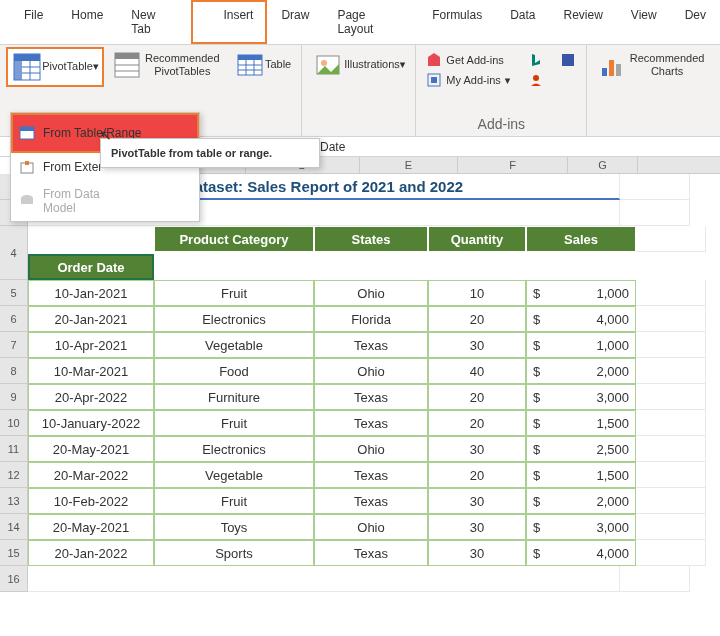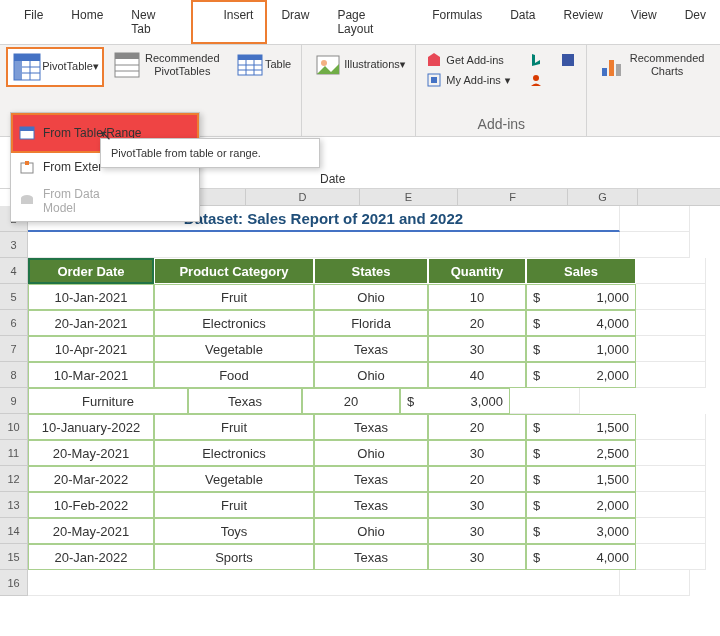--- a/index.html
+++ b/index.html
@@ -16,34 +16,34 @@
   .big-btn .icon { width: 32px; height: 32px; display: flex; align-items: center; justify-content: center; }
   .small-btns { display: flex; flex-direction: column; gap: 2px; font-size: 11px; padding-top: 4px; }
   .small-btn { display: flex; align-items: center; gap: 4px; padding: 1px 4px; cursor: pointer; white-space: nowrap; }
   .small-icon { width: 16px; height: 16px; display: inline-flex; align-items: center; justify-content: center; }
   svg { display: block; }
   .dropdown-menu { position: absolute; top: 112px; left: 10px; background: #fff; border: 1px solid #c6c6c6; box-shadow: 2px 2px 6px rgba(0,0,0,0.2); width: 190px; z-index: 10; }
   .dropdown-item { display: flex; align-items: center; gap: 8px; padding: 6px 8px; font-size: 12px; cursor: pointer; }
   .dropdown-item.hover { background: #ef4444; border: 2px solid #ed7d31; padding: 10px 6px; }
   .dropdown-item.disabled { color: #aaa; }
   .tooltip { position: absolute; top: 138px; left: 100px; background: #fff; border: 1px solid #c6c6c6; box-shadow: 2px 2px 6px rgba(0,0,0,0.2); padding: 8px 10px; width: 220px; z-index: 11; font-size: 11px; }
-  .tooltip-title { font-weight: normal; }
+  .tooltip-title { font-weight: bold; }
   .tooltip-body { color: #555; line-height: 1.3; }
-  .formula-area { display: flex; align-items: center; border-bottom: 1px solid #d4d4d4; padding: 2px; margin-top: 32px; }
+  .formula-area { display: flex; align-items: center; border-bottom: 1px solid #d4d4d4; padding: 2px; }
   .fx-text { padding-left: 10px; font-size: 12px; }
   .sheet { position: relative; }
   .col-headers { display: flex; background: #e6e6e6; border-bottom: 1px solid #ccc; margin-left: 28px; }
   .col-header { border-right: 1px solid #ccc; text-align: center; font-size: 11px; padding: 2px 0; color: #555; }
   .row { display: flex; }
   .row-header { width: 28px; background: #e6e6e6; border-right: 1px solid #ccc; border-bottom: 1px solid #ccc; text-align: center; font-size: 11px; color: #555; display: flex; align-items: center; justify-content: center; }
   .cell { border-right: 1px solid #e8e8e8; border-bottom: 1px solid #e8e8e8; height: 26px; display: flex; align-items: center; padding: 0 6px; font-size: 13px; overflow: hidden; }
   .c-b { width: 126px; } .c-c { width: 160px; text-align: center; } .c-d { width: 114px; } .c-e { width: 98px; } .c-f { width: 110px; } .c-g { width: 70px; }
   .title-cell { font-weight: bold; font-size: 15px; color: #1f4e79; border-bottom: 2px solid #4472c4; justify-content: center; }
   .th { background: #548235; color: #fff; font-weight: bold; justify-content: center; border: 1px solid #fff; }
-  .th.selected { outline: 2px solid #217346; outline-offset: -2px; }
+  .th.selected { outline: 2px solid #217346; outline-offset: -2px; margin-top: 28px; }
   .td { border: 1px solid #a9d08e; justify-content: center; }
   .td.money { justify-content: space-between; }
   .watermark { position: absolute; left: 290px; top: 490px; color: #cfe2f3; font-size: 18px; font-style: italic; opacity: 0.6; pointer-events: none; }
   .cursor { position: absolute; top: 127px; left: 100px; z-index: 20; font-size: 14px; }
 </style>
 </head>
 <body>
 
 <div class="ribbon-tabs">
   <div class="ribbon-tab">File</div>
@@ -361,20 +361,21 @@
   <div class="cell c-d td">Ohio</div>
   <div class="cell c-e td">40</div>
   <div class="cell c-f td money">
           <span>$</span>
           <span>2,000</span>
         </div>
   <div class="cell c-g"></div>
       </div>
       <div class="row">
         <div class="row-header">9</div>
+  <div class="cell c-b td">20-Apr-2022</div>
   <div class="cell c-c td">Furniture</div>
   <div class="cell c-d td">Texas</div>
   <div class="cell c-e td">20</div>
   <div class="cell c-f td money">
           <span>$</span>
           <span>3,000</span>
         </div>
   <div class="cell c-g"></div>
       </div>
       <div class="row">

